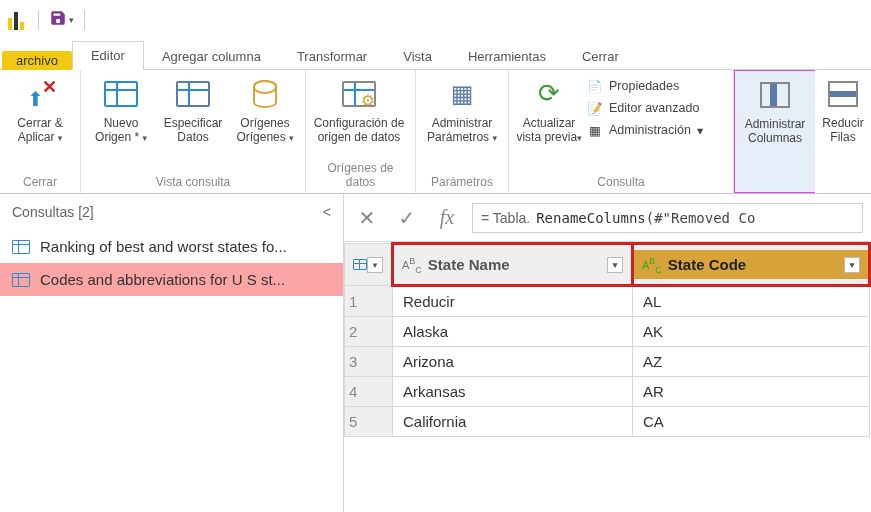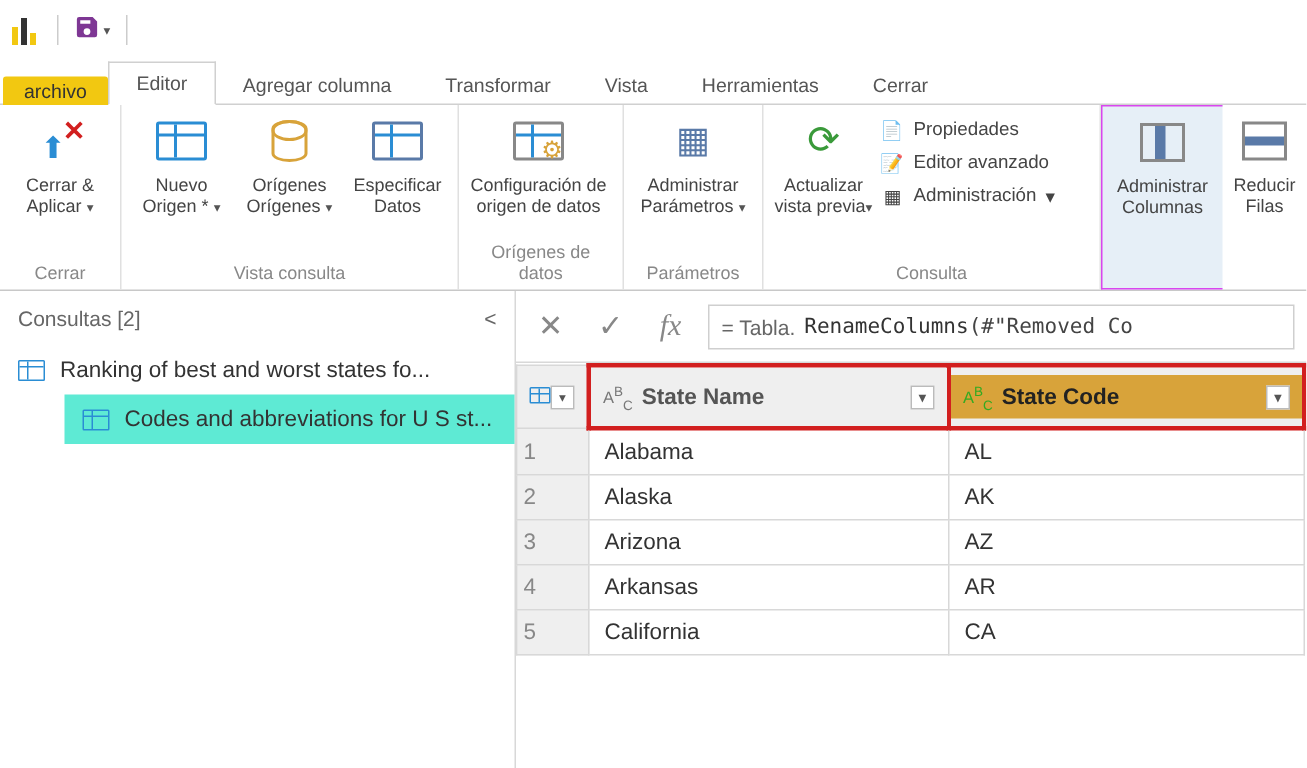--- a/index.html
+++ b/index.html
@@ -35,21 +35,21 @@
   .rbtn-sm { display: flex; align-items: center; gap: 6px; font-size: 12.5px; color: #444; cursor: pointer; }
   .rbtn-sm .ico { width: 16px; height: 16px; display: inline-flex; align-items: center; justify-content: center; }
   .ribbon-sel { background: #e6eff7; border: 1px solid #d946ef; }
 
   
   .content { display: flex; height: calc(512px - 40px - 30px - 124px); }
   .queries-pane { width: 344px; border-right: 1px solid #d8d8d8; display: flex; flex-direction: column; background: #fff; }
   .queries-head { display: flex; align-items: center; justify-content: space-between; padding: 10px 12px; color: #666; font-size: 14px; }
   .queries-head .chevron { cursor: pointer; color: #666; }
   .query-item { display: flex; align-items: center; gap: 10px; padding: 8px 12px; font-size: 15px; color: #333; cursor: pointer; }
-  .query-item.sel { background: #5eead4; margin-left: 43px; }
+  .query-item.sel { background: #fca5a5; }
   .query-icon { width: 18px; height: 14px; border: 1.5px solid #2a8dd4; border-radius: 1px; position: relative; }
   .query-icon::before { content: ""; position: absolute; top: 3px; left: 0; right: 0; height: 1px; background: #2a8dd4; }
   .query-icon::after { content: ""; position: absolute; top: 0; bottom: 0; left: 5px; width: 1px; background: #2a8dd4; }
 
   
   .grid-pane { flex: 1; display: flex; flex-direction: column; }
   .formula-bar { display: flex; align-items: center; height: 48px; border-bottom: 1px solid #d8d8d8; padding: 0 8px; gap: 10px; }
   .fbtn { width: 30px; text-align: center; color: #888; font-size: 20px; cursor: pointer; font-family: "Segoe UI", sans-serif; }
   .fbox { flex: 1; border: 1px solid #cfcfcf; height: 30px; display: flex; align-items: center; padding: 0 8px; font-size: 14px; color: #444; overflow: hidden; white-space: nowrap; }
   .fbox .eq { color: #666; margin-right: 6px; }
@@ -143,29 +143,29 @@
   <div class="ribbon-group">
     <div class="ribbon-group-body">
       <div class="rbtn-lg">
         <div class="ico">
             <div class="ico-table"></div>
           </div>
         <div class="lbl"><span>Nuevo Origen</span> * <span class="chev">▾</span></div>
       </div>
       <div class="rbtn-lg">
         <div class="ico">
+            <div class="ico-table" style="border-color:#5a7aa8"></div>
+          </div>
+        <div class="lbl">Especificar Datos</div>
+      </div>
+      <div class="rbtn-lg">
+        <div class="ico">
             <div class="ico-db"></div>
           </div>
         <div class="lbl"><span>Orígenes Orígenes</span> <span class="chev">▾</span></div>
-      </div>
-      <div class="rbtn-lg">
-        <div class="ico">
-            <div class="ico-table" style="border-color:#5a7aa8"></div>
-          </div>
-        <div class="lbl">Especificar Datos</div>
       </div>
     </div>
     <div class="ribbon-group-label">Vista consulta</div>
   </div>
 
   <div class="ribbon-group">
     <div class="ribbon-group-body">
       <div class="rbtn-lg" style="width:94px">
         <div class="ico">
             <div class="ico-table" style="border-color:#888"></div>
@@ -287,21 +287,21 @@
                 <span class="type-badge" style="color:#3a2;">A<sup style="font-size:9px">B</sup><sub>C</sub></span>
                 <span>State Code</span>
                 <span class="dd">▾</span>
               </div>
             </th>
           </tr>
         </thead>
         <tbody id="grid-body">
             <tr>
               <td class="rownum">1</td>
-              <td class="cell">Alabama</td>
+              <td class="cell">Reducir</td>
               <td class="cell">AL</td>
             </tr>
             <tr>
               <td class="rownum">2</td>
               <td class="cell">Alaska</td>
               <td class="cell">AK</td>
             </tr>
             <tr>
               <td class="rownum">3</td>
               <td class="cell">Arizona</td>

